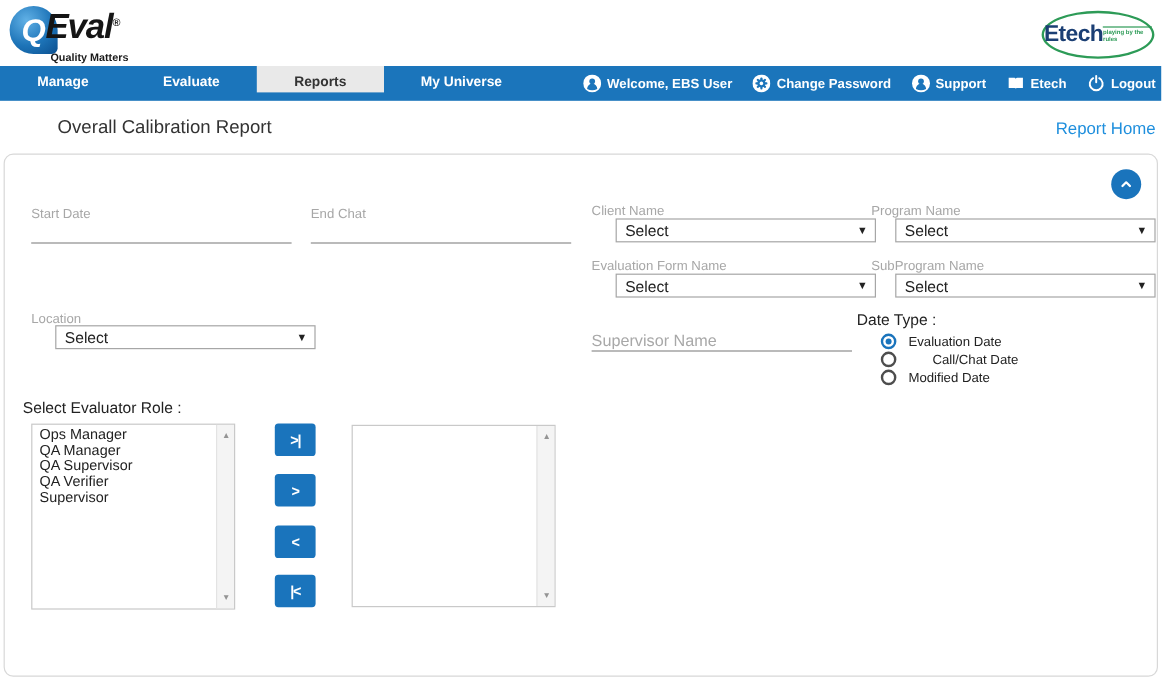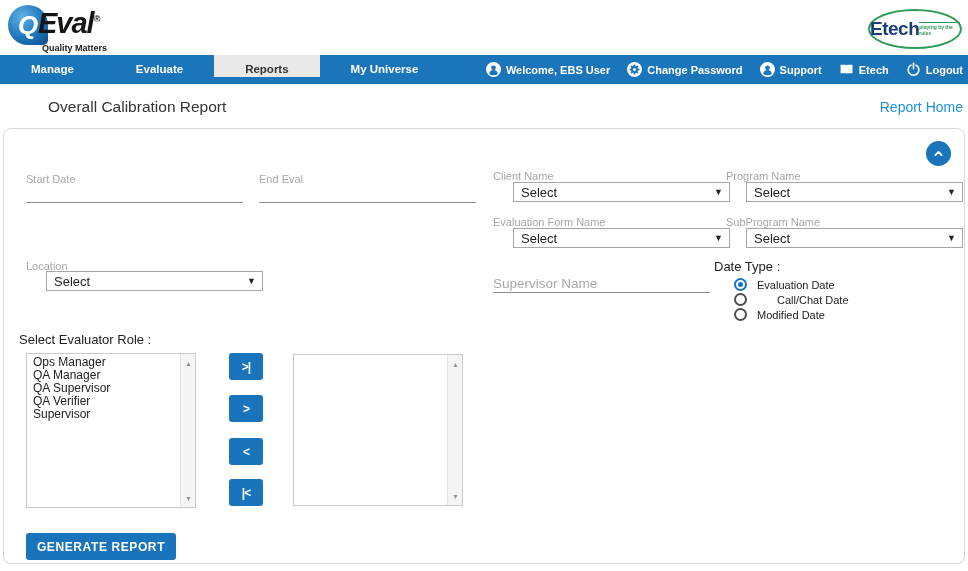--- a/index.html
+++ b/index.html
@@ -166,21 +166,21 @@
       <span style="display:flex;">
         <svg viewBox="0 0 24 24" width="15" height="15">
             <polyline points="7,14.5 12,9.5 17,14.5" fill="none" stroke="#fff" stroke-width="3" stroke-linecap="round" stroke-linejoin="round"></polyline>
           </svg>
       </span>
     </div>
 
     <div class="flabel" style="left:22px; top:44px;">Start Date</div>
     <input class="uline-input" style="left: 22px; top: 56px;" value="">
 
-    <div class="flabel" style="left:255px; top:44px;">End Eval</div>
+    <div class="flabel" style="left:255px; top:44px;">End Chat</div>
     <input class="uline-input" style="left: 255px; top: 56px;" value="">
 
     <div class="flabel" style="left:489px; top:41px;">Client Name</div>
     <div class="select-box" style="left:489px; top:53px;">
       <span class="val">Select</span>
       <span class="arrow">▼</span>
     </div>
 
     <div class="flabel" style="left:722px; top:41px;">Program Name</div>
     <div class="select-box" style="left:722px; top:53px;">
@@ -244,16 +244,15 @@
     <button class="xfer-btn" style="top:350px;">|&lt;</button>
 
     <div class="listbox" style="left:289px; top:225px; height:152px;">
       <div class="items"></div>
       <div class="scrollbar">
         <span class="scroll-arrow up">▲</span>
         <span class="scroll-arrow down">▼</span>
       </div>
     </div>
 
-    <button class="generate-btn">GENERATE REPORT</button>
   </div>
 
 </div>
 
 </body></html>

